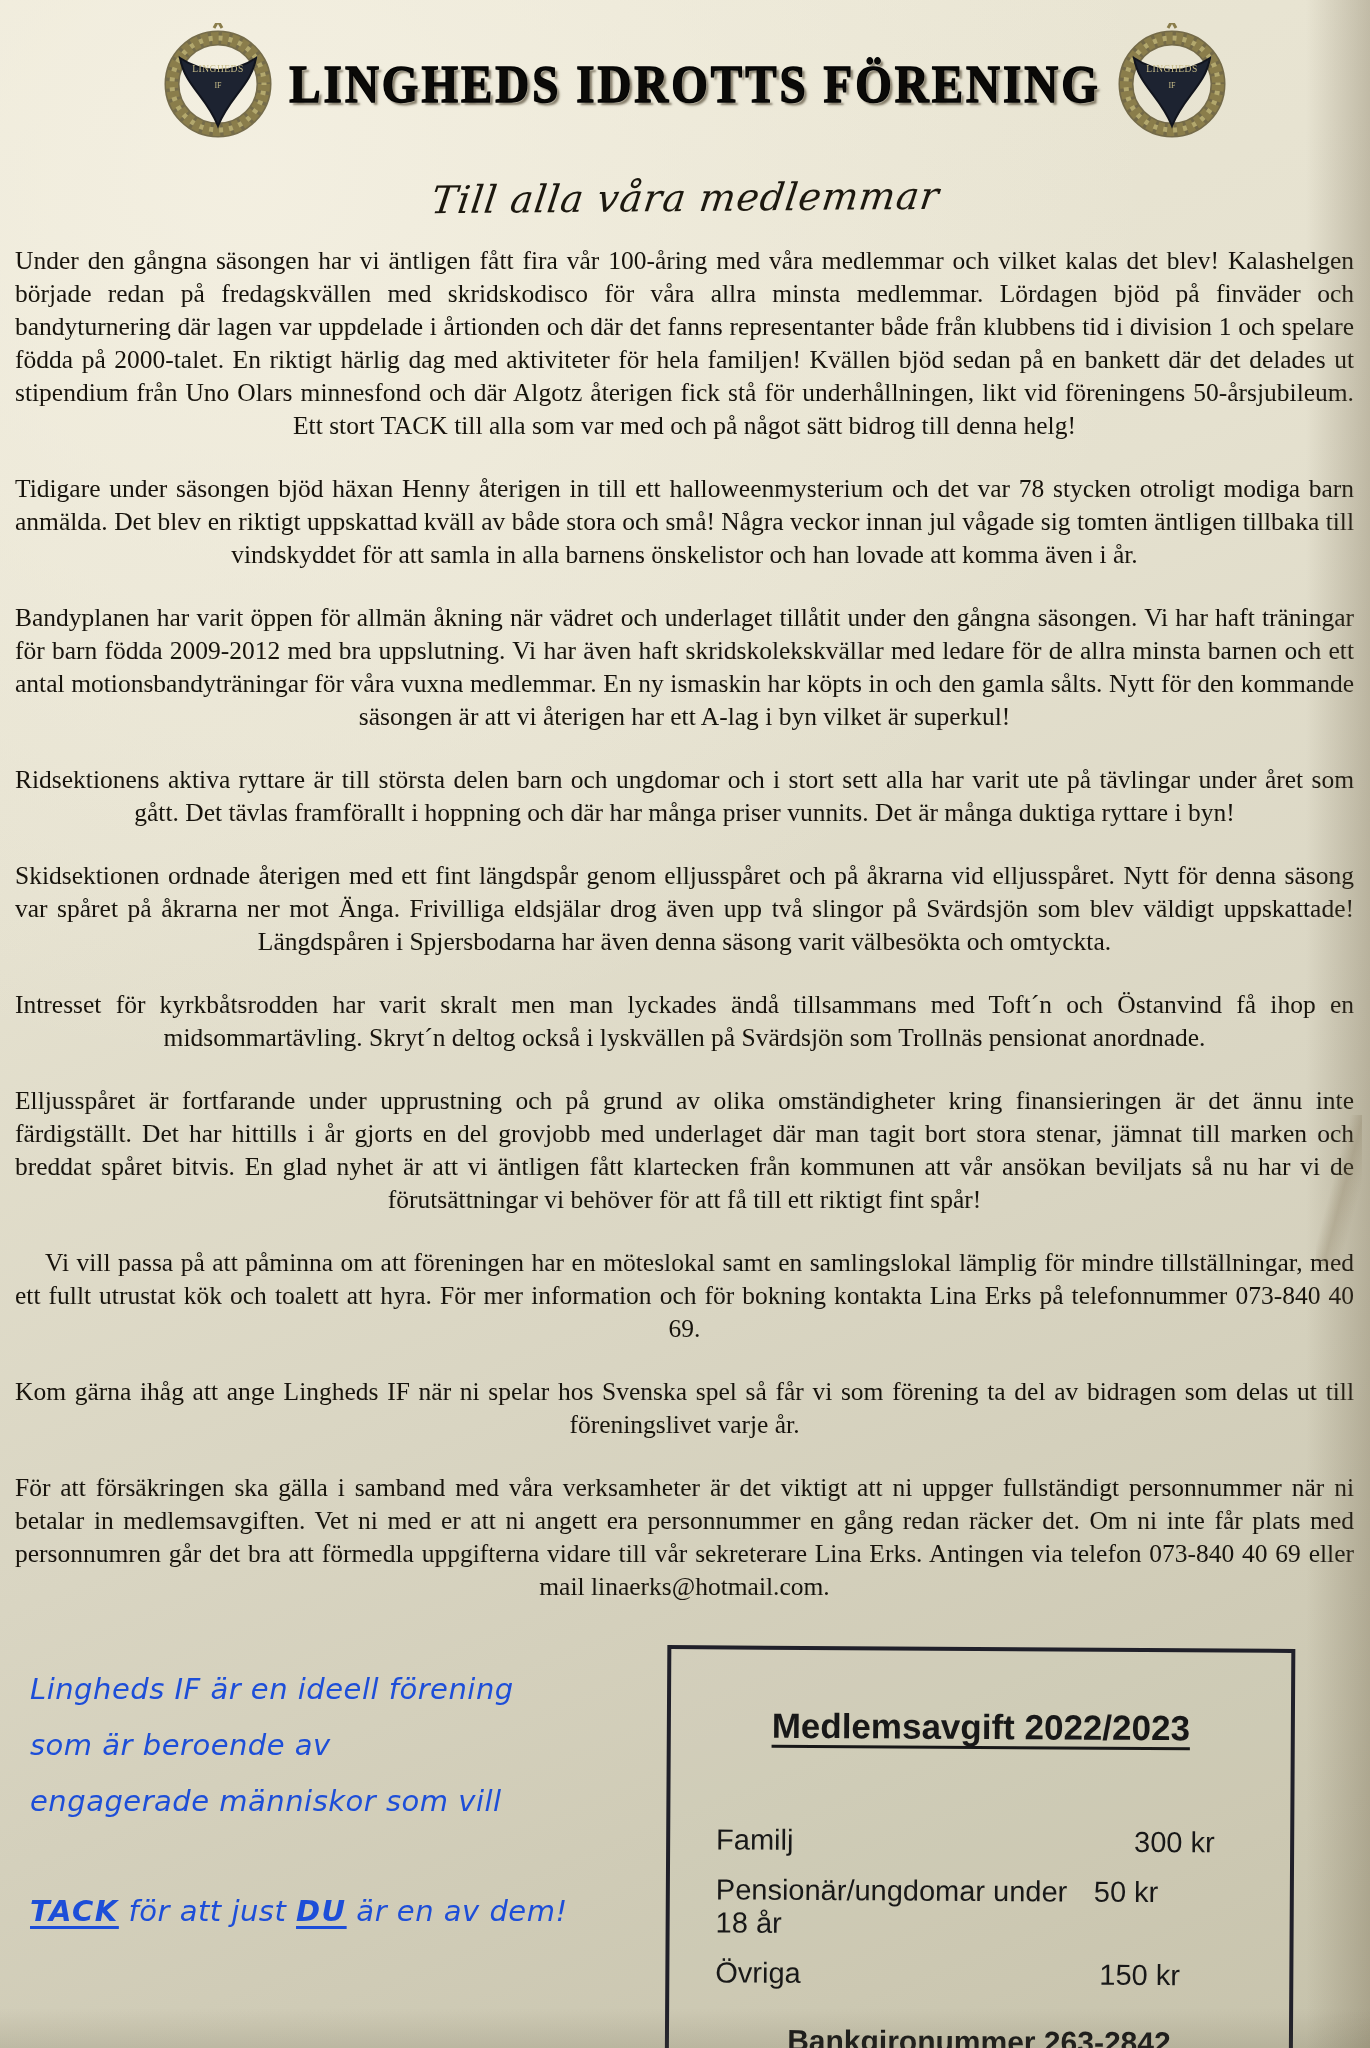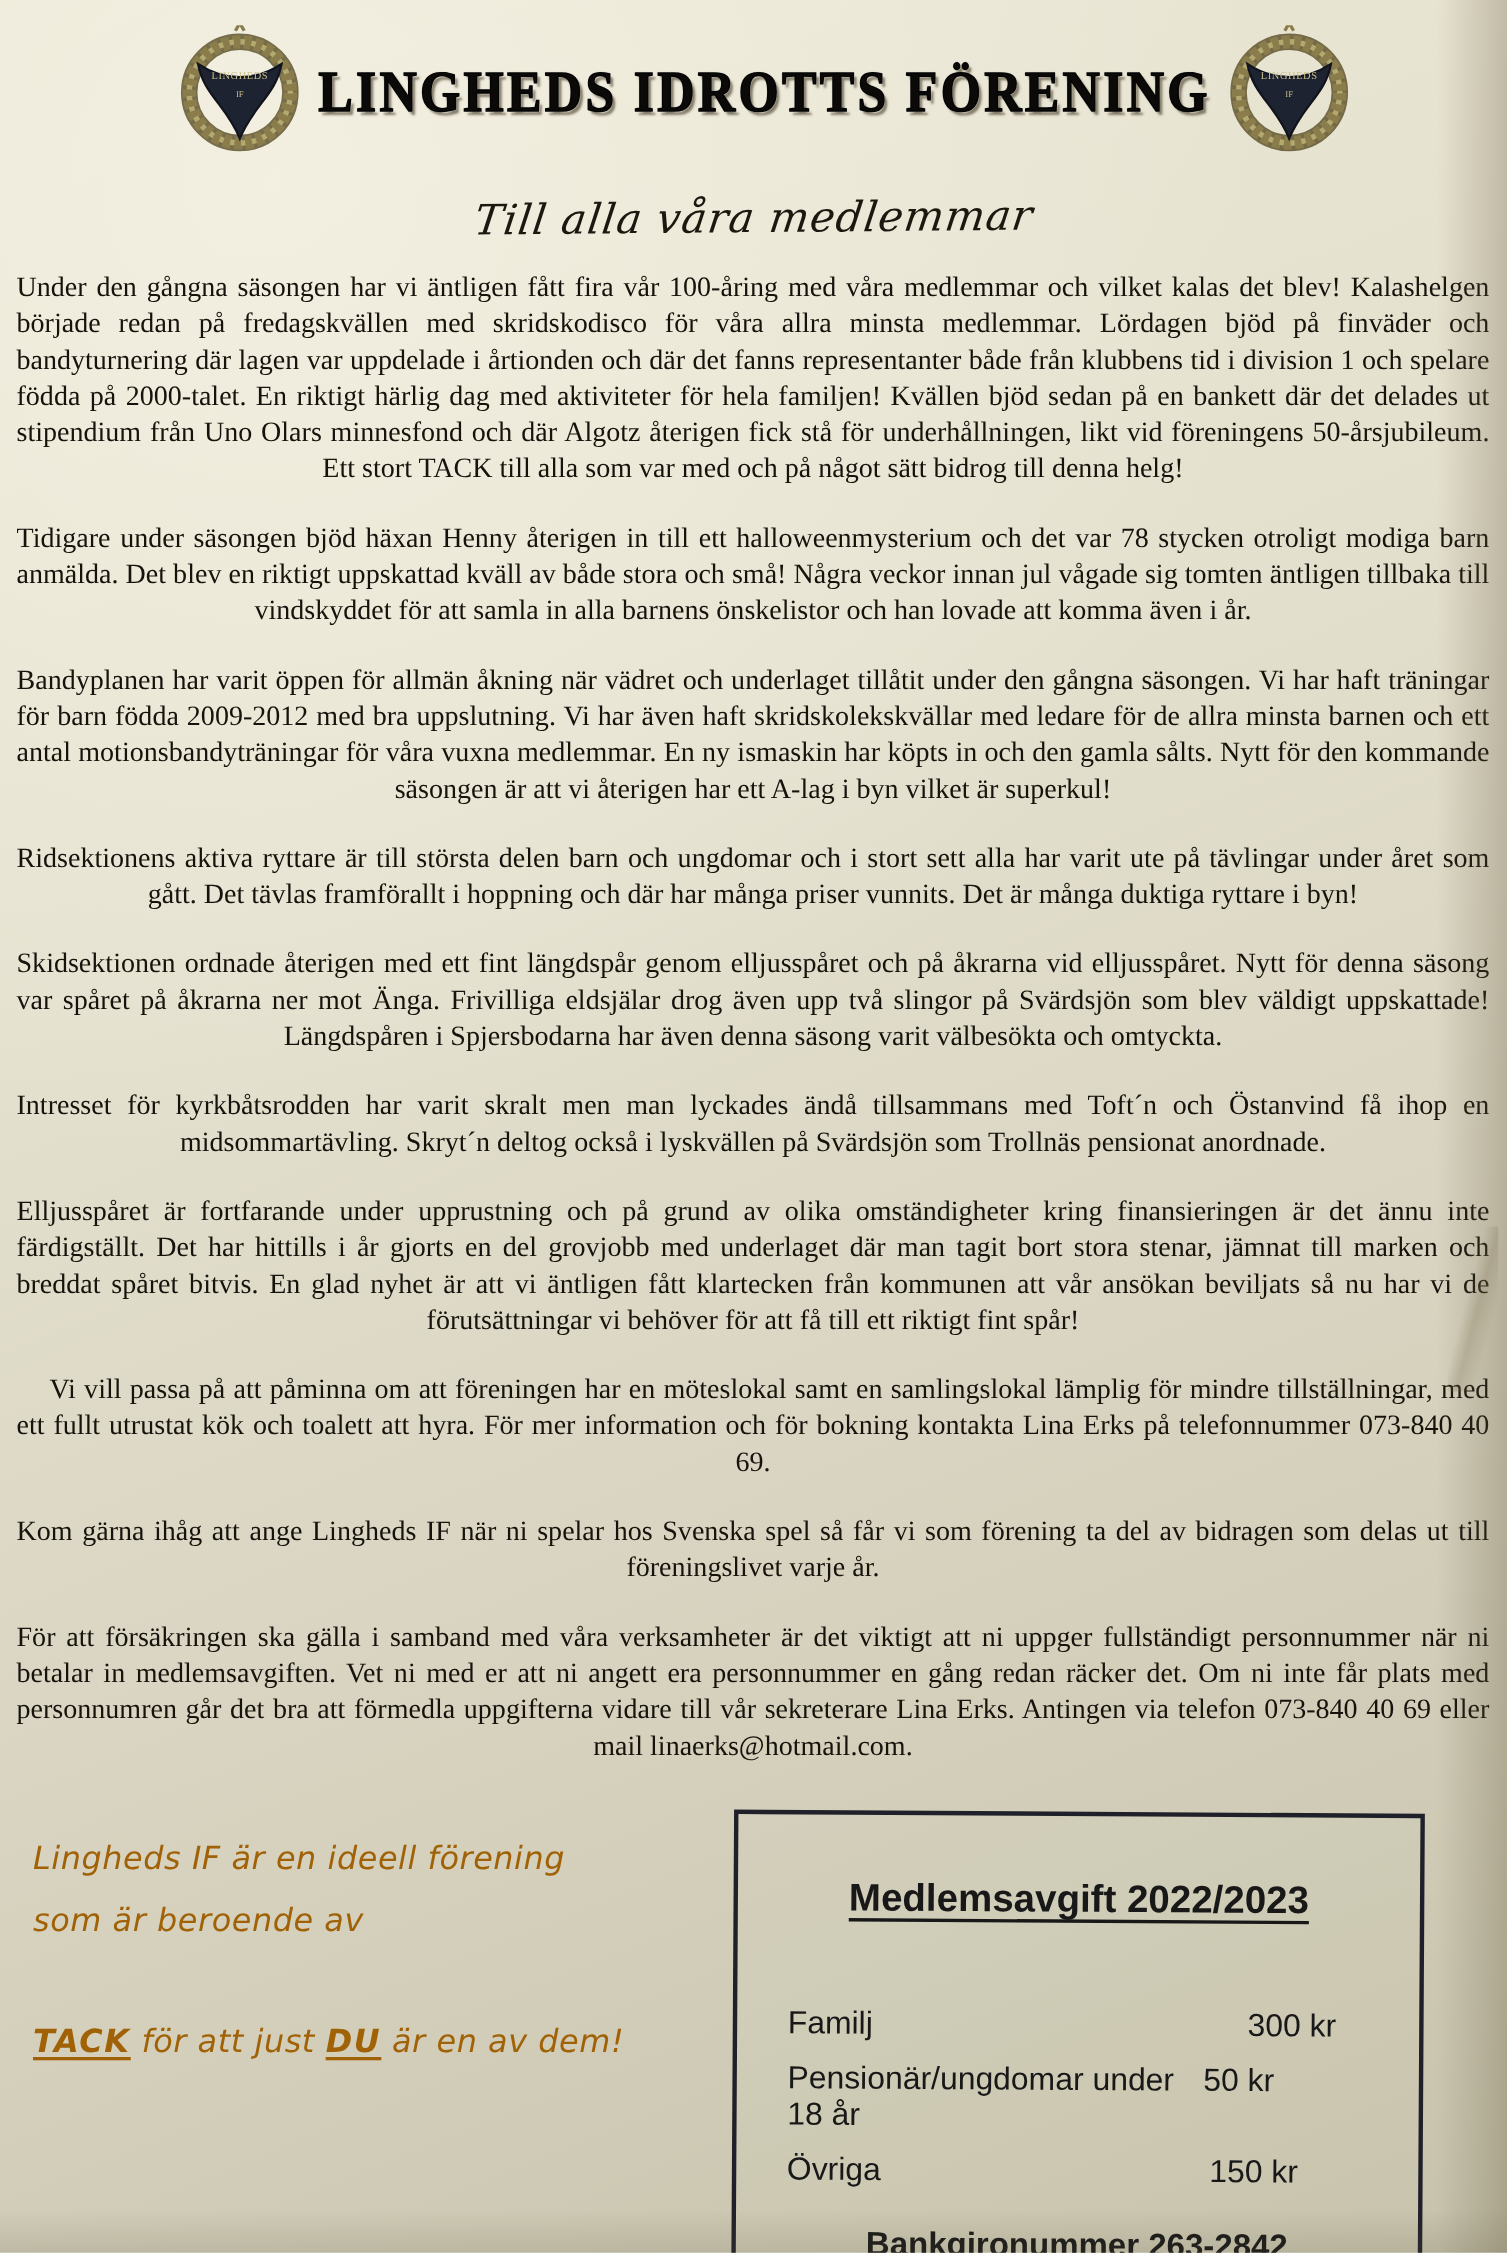--- a/index.html
+++ b/index.html
@@ -86,21 +86,21 @@
     gap: 36px;
     align-items: flex-start;
   }
   .note {
     width: 600px; flex: 0 0 auto;
     margin-top: 14px;
     font-family: "DejaVu Sans", sans-serif;
     font-style: italic;
     font-size: 29px;
     line-height: 56px;
-    color: #a16207;
+    color: #1d4ed8;
     letter-spacing: 0.5px;
   }
   .note .thanks { margin-top: 54px; }
   .note .hl {
     font-weight: bold;
     text-decoration: underline;
     text-underline-offset: 5px;
     text-decoration-thickness: 3px;
     letter-spacing: 1.5px;
   }
@@ -197,20 +197,21 @@
     <p class="indent">Vi vill passa på att påminna om att föreningen har en möteslokal samt en samlingslokal lämplig för mindre tillställningar, med ett fullt utrustat kök och toalett att hyra. För mer information och för bokning kontakta Lina Erks på telefonnummer 073-840 40 69.</p>
     <p>Kom gärna ihåg att ange Lingheds IF när ni spelar hos Svenska spel så får vi som förening ta del av bidragen som delas ut till föreningslivet varje år.</p>
     <p>För att försäkringen ska gälla i samband med våra verksamheter är det viktigt att ni uppger fullständigt personnummer när ni betalar in medlemsavgiften. Vet ni med er att ni angett era personnummer en gång redan räcker det. Om ni inte får plats med personnumren går det bra att förmedla uppgifterna vidare till vår sekreterare Lina Erks. Antingen via telefon 073-840 40 69 eller mail linaerks@hotmail.com.</p>
   </main>
 
   <section class="bottom">
 
     <div class="note">
       <div>Lingheds IF är en ideell förening</div>
       <div>som är beroende av</div>
+      <div>engagerade människor som vill</div>
       <div class="thanks"><span class="hl">TACK</span><span> för att just </span><span class="hl">DU</span><span> är en av dem!</span></div>
     </div>
 
     <div class="fee-box">
       <h2 class="fee-title">Medlemsavgift 2022/2023</h2>
       <div class="fee-rows">
         <div class="fee-row r1">
           <span class="label">Familj</span>
           <span class="value">300 kr</span>
         </div>

